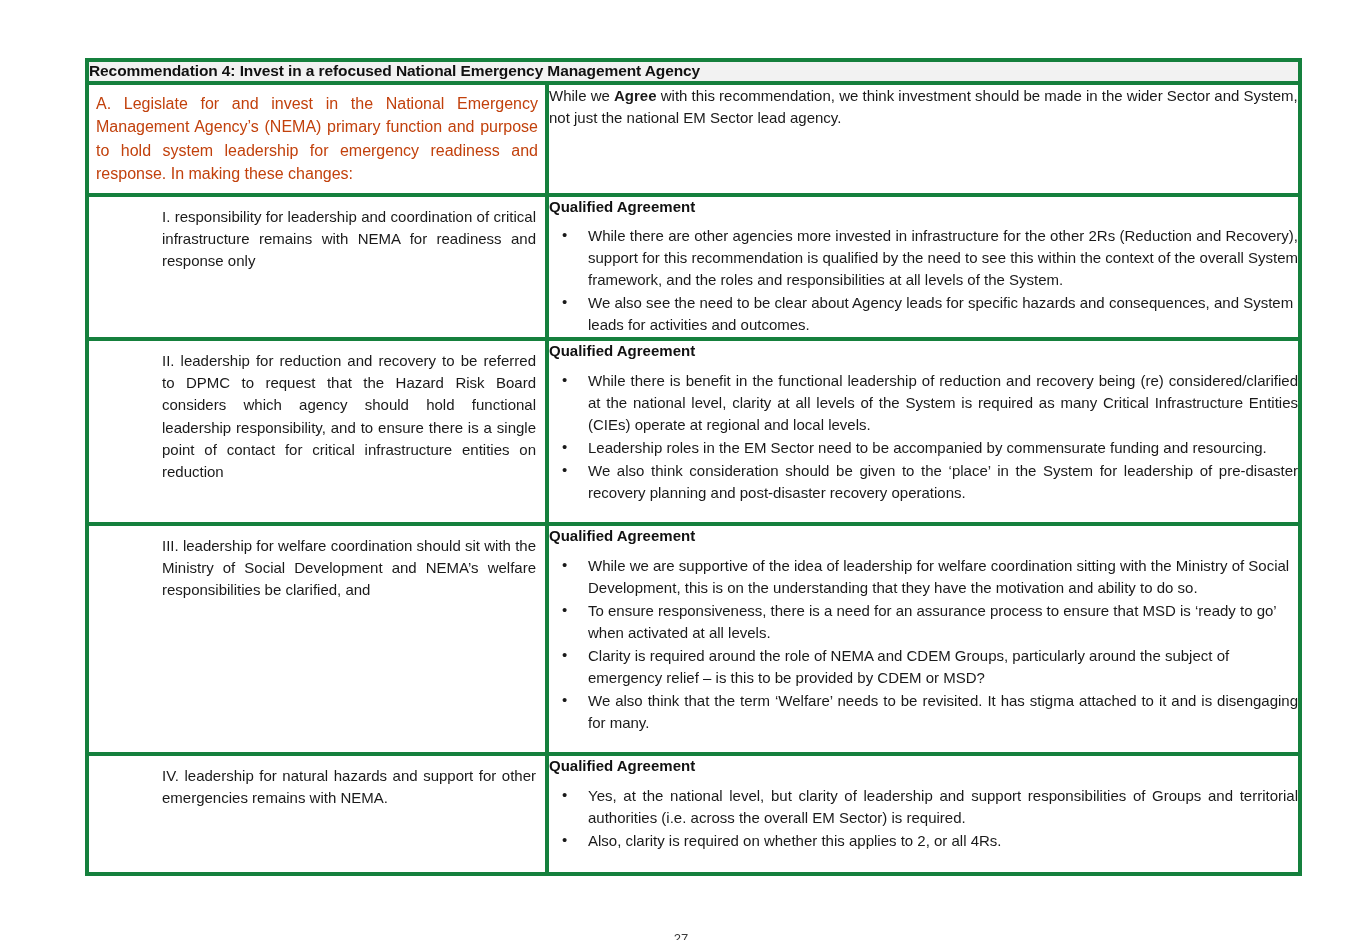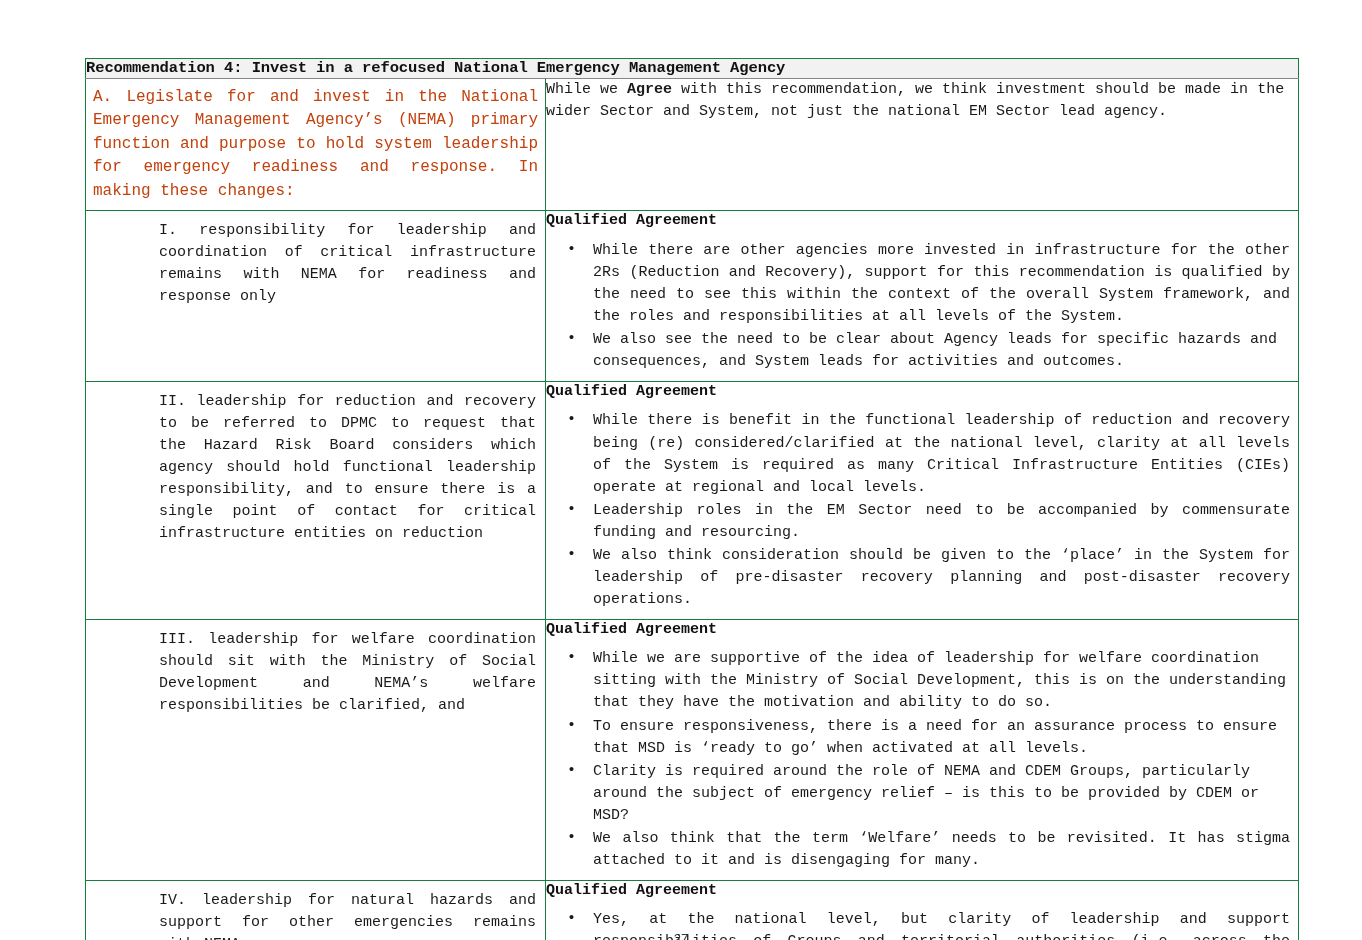--- a/index.html
+++ b/index.html
@@ -25,25 +25,24 @@
     position: absolute;
     left: 85px;
     top: 58px;
     width: 1213px;
     border-collapse: collapse;
     table-layout: fixed;
     border: 1px solid #868686;
   }
 
   .doc-table td {
-    border: 1px solid #15803d;
+    border: 4px solid #15803d;
     vertical-align: top;
     padding: 0;
     background: #ffffff;
-    font-family: Liberation Mono, monospace;
   }
 
   
   .hdr-cell {
     background: #f2f2f2 !important;
     padding: 10px 10px 11px 10px;
     border-bottom: 1px solid #868686 !important;
   }
   .hdr-title {
     font-size: 15.5px;
@@ -93,21 +92,21 @@
   .resp-head {
     font-size: 15px;
     font-weight: bold;
     color: #111111;
     margin: 0 0 9px 0;
     line-height: 1.3;
   }
 
   ul.bullets {
     list-style: none;
-    margin: 8px;
+    margin: 0;
     padding: 0;
   }
   ul.bullets li {
     position: relative;
     font-size: 15px;
     line-height: 1.47;
     color: #1a1a1a;
     padding-left: 39px;
     margin: 0 0 1px 0;
   }

